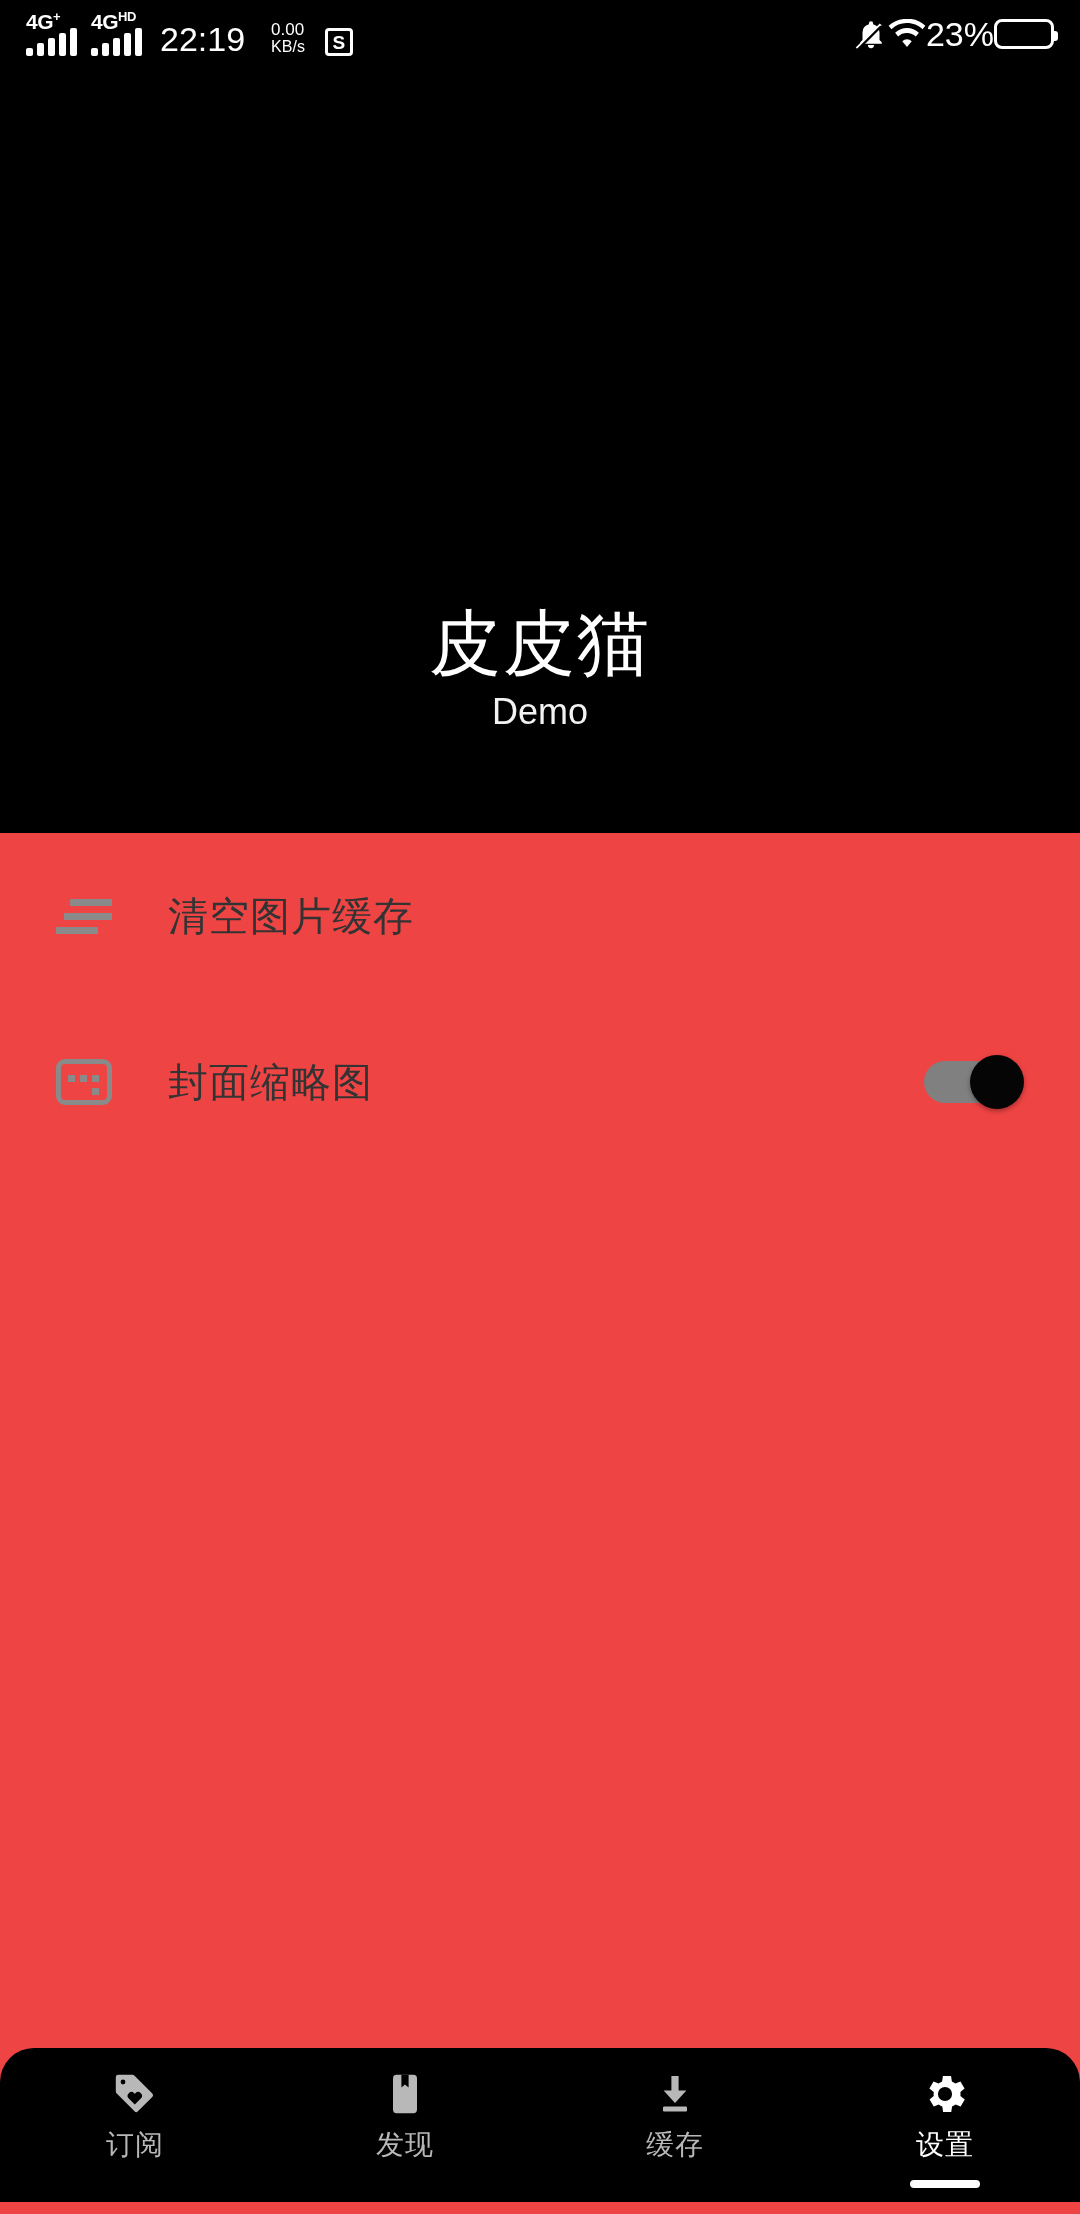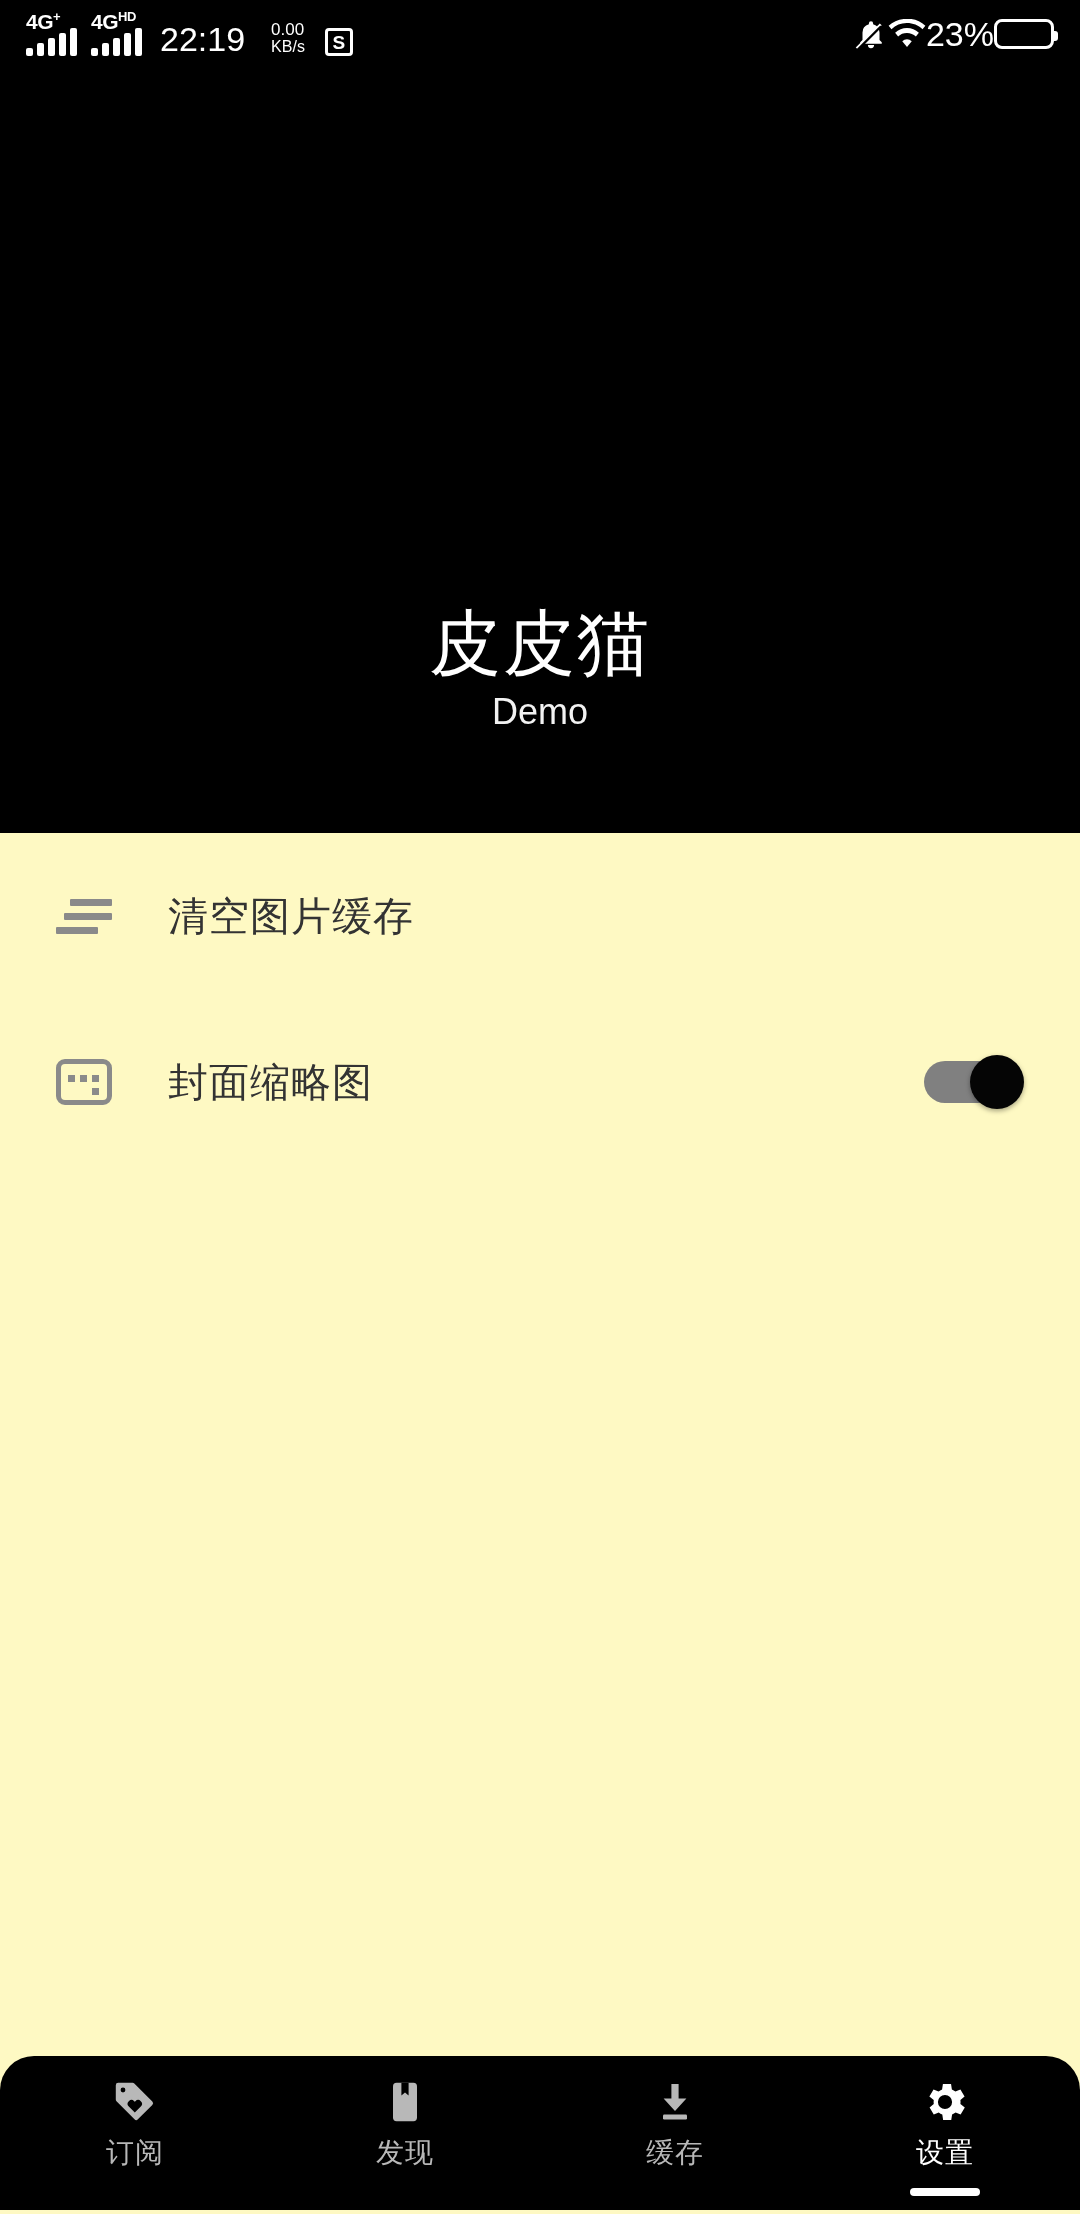--- a/index.html
+++ b/index.html
@@ -2,21 +2,21 @@
 <html><head>
 <meta charset="utf-8">
 <style>
   * { margin:0; padding:0; box-sizing:border-box; }
   html, body {
     width:1080px; height:2214px;
     background:#f8f8f8;
     font-family:"Liberation Sans","DejaVu Sans",sans-serif;
     overflow:hidden;
   }
-  .screen { position:relative; width:1080px; height:2214px; background:#fef9c3; }
+  .screen { position:relative; width:1080px; height:2214px; background:#ef4444; }
 
   
   .header {
     position:absolute; top:0; left:0; width:1080px; height:833px;
     background:#000; color:#fff;
   }
 
   
   .statusbar {
     position:absolute; top:0; left:0; width:1080px; height:68px;
@@ -100,21 +100,21 @@
     background:#808080; border-radius:21px;
   }
   .switch .thumb {
     position:absolute; right:0; top:0; width:54px; height:54px;
     background:#050505; border-radius:50%;
     box-shadow:0 2px 5px rgba(0,0,0,0.35);
   }
 
   
   .bottomnav {
-    position:absolute; left:0; bottom:4px; width:1080px; height:154px;
+    position:absolute; left:0; bottom:12px; width:1080px; height:154px;
     background:#000; border-radius:34px 34px 0 0;
     display:flex; align-items:flex-start;
   }
   .navitem {
     flex:1 1 0; height:154px;
     display:flex; flex-direction:column; align-items:center;
     padding-top:20px; position:relative;
   }
   .navitem .nav-ico { height:52px; display:flex; align-items:center; justify-content:center; }
   .navitem .nav-label { font-size:28px; color:#b8b8b8; margin-top:6px; letter-spacing:1px; }

